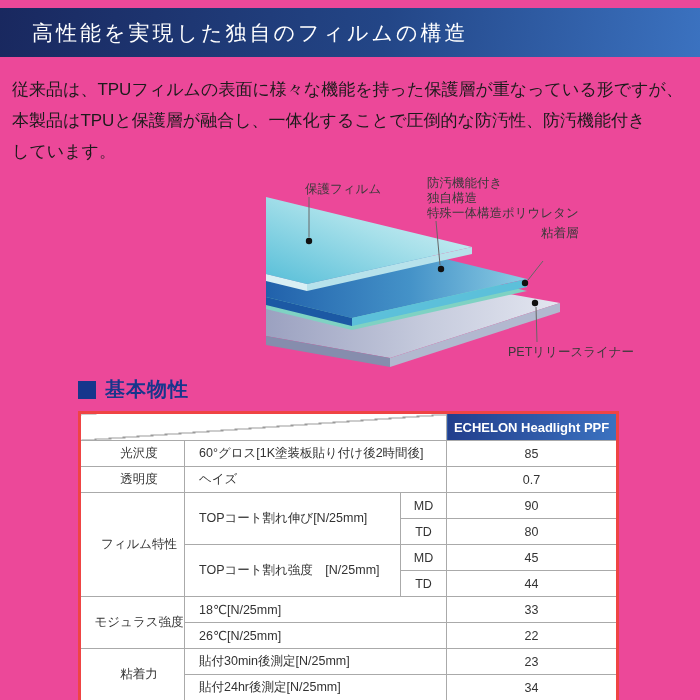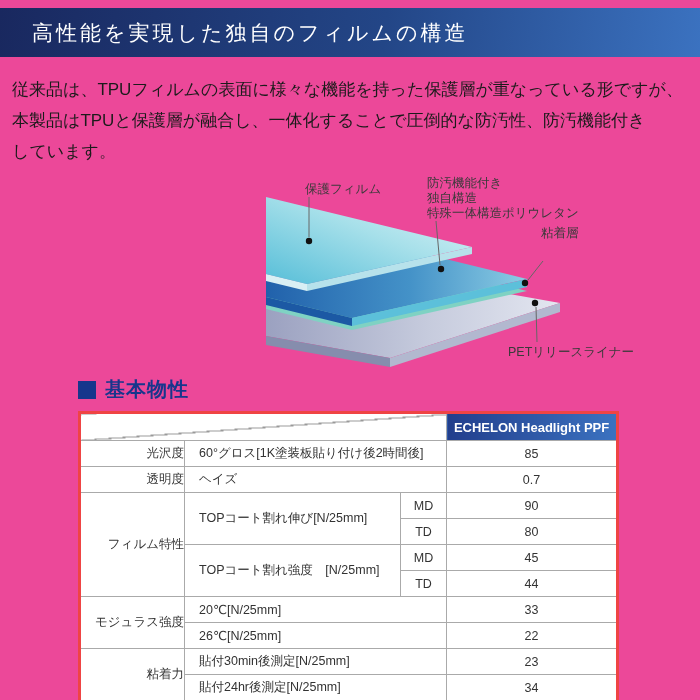--- a/index.html
+++ b/index.html
@@ -26,21 +26,21 @@
   .section-head{position:absolute;left:78px;top:376px;display:flex;align-items:center;}
   .section-square{width:18px;height:18px;background:#17368c;margin-right:9px;}
   .section-title{font-size:20px;font-weight:bold;color:#17368c;letter-spacing:1px;white-space:nowrap;}
 
   
   .spec-table{position:absolute;left:78px;top:411px;border-collapse:collapse;table-layout:fixed;
               width:538px;font-size:12.5px;color:#333;}
   .spec-table td,.spec-table th{border:1px solid #aaa;height:25px;padding:0;vertical-align:middle;
               background:#fff;font-weight:normal;}
   .spec-table{border:3px solid #ef4444;}
-  .spec-table .prop{padding-left:13px;text-align:right;}
+  .spec-table .prop{padding-left:13px;text-align:center;}
   .spec-table .cond{padding-left:14px;text-align:left;}
   .spec-table .dir{text-align:center;}
   .spec-table .val{text-align:center;margin-top:36px;}
   .spec-table .diag{background:linear-gradient(to bottom right,
         #ffffff calc(50% - 0.6px),#9a9a9a calc(50% - 0.6px),
         #9a9a9a calc(50% + 0.6px),#ffffff calc(50% + 0.6px));}
   .spec-table .prod{background:linear-gradient(90deg,#223e8c 0%,#3b72c0 100%);
         color:#fff;font-weight:bold;font-size:13px;text-align:center;height:26px;}
 </style>
 </head>
@@ -161,21 +161,21 @@
       <td class="cond" rowspan="2">TOPコート割れ強度　[N/25mm]</td>
       <td class="dir">MD</td>
       <td class="val">45</td>
     </tr>
     <tr>
       <td class="dir">TD</td>
       <td class="val">44</td>
     </tr>
     <tr>
       <td class="prop" rowspan="2">モジュラス強度</td>
-      <td class="cond" colspan="2">20℃[N/25mm]</td>
+      <td class="cond" colspan="2">18℃[N/25mm]</td>
       <td class="val">33</td>
     </tr>
     <tr>
       <td class="cond" colspan="2">26℃[N/25mm]</td>
       <td class="val">22</td>
     </tr>
     <tr>
       <td class="prop" rowspan="2">粘着力</td>
       <td class="cond" colspan="2">貼付30min後測定[N/25mm]</td>
       <td class="val">23</td>

